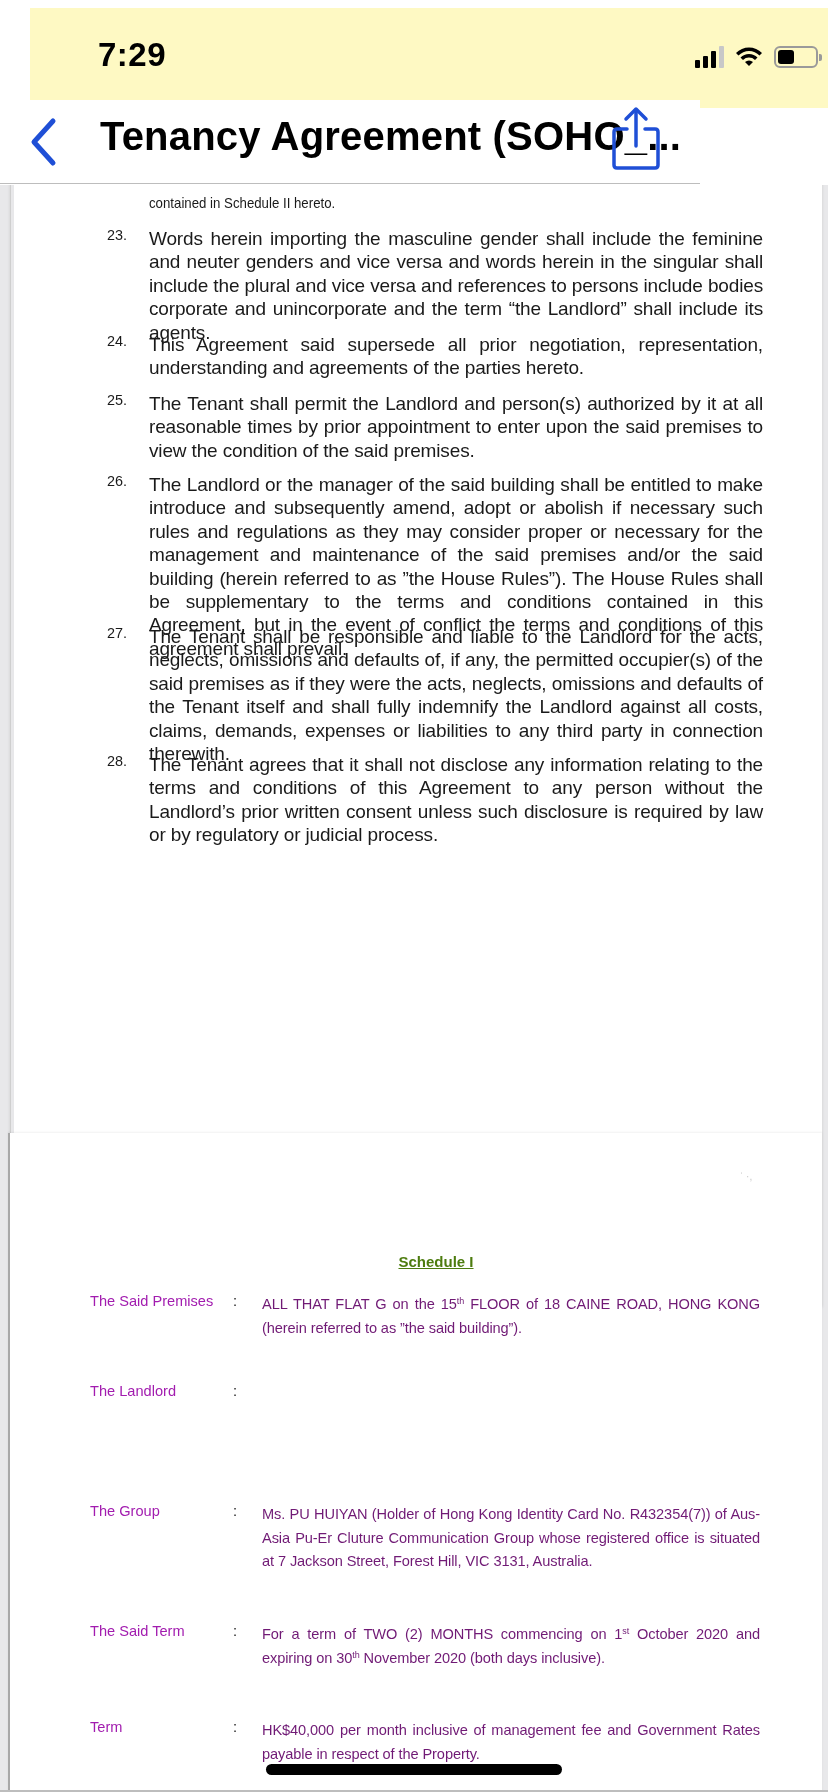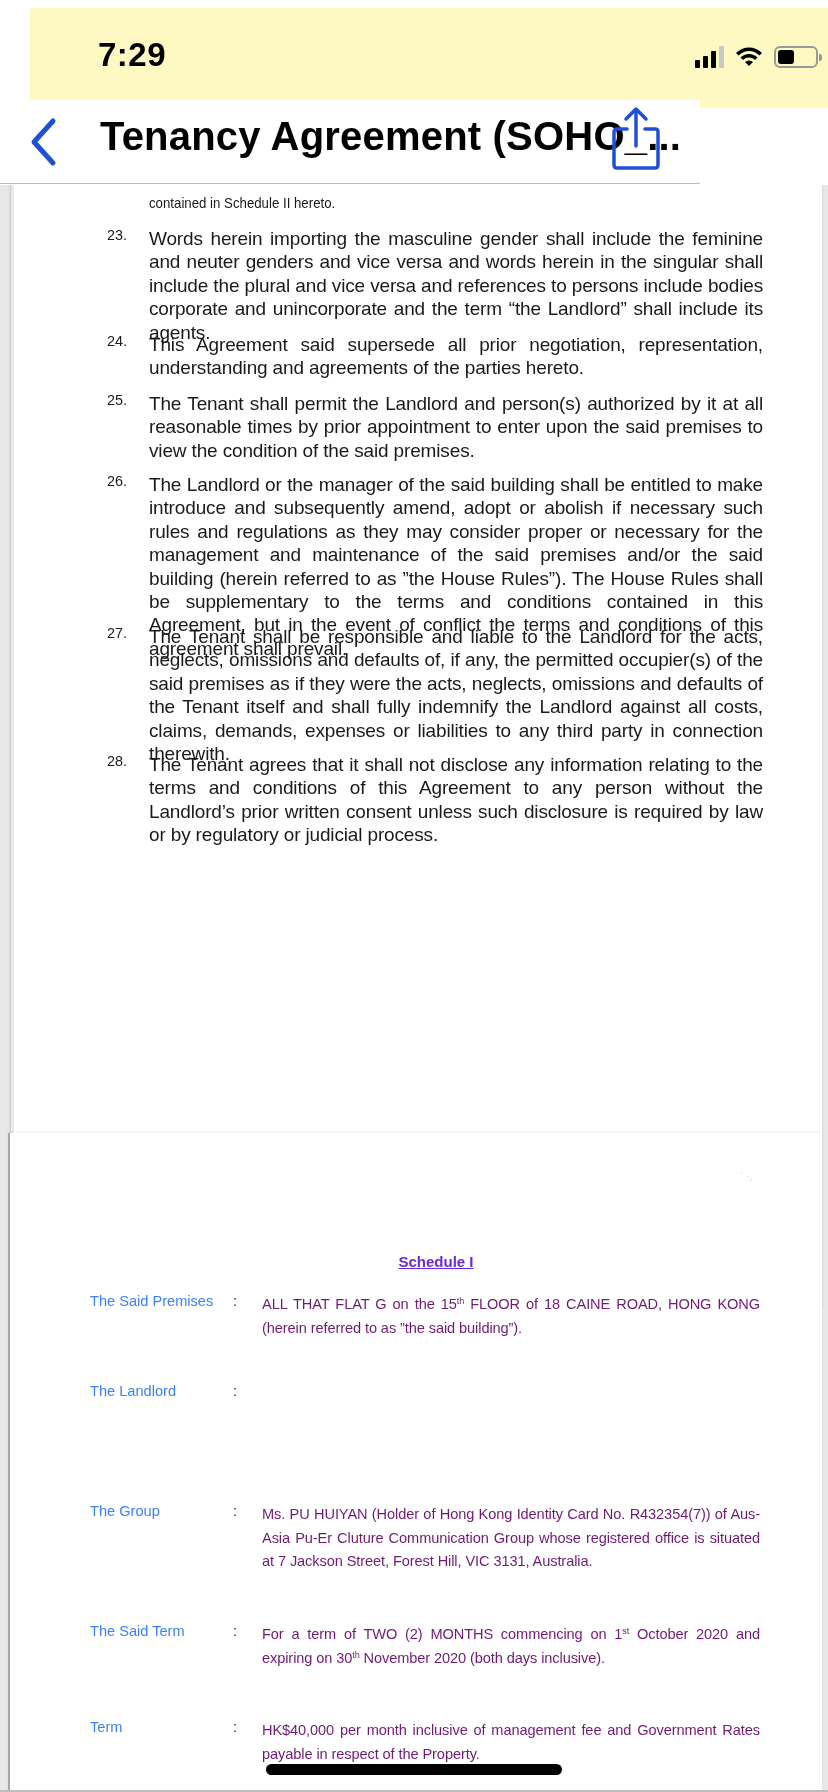--- a/index.html
+++ b/index.html
@@ -39,23 +39,23 @@
   .clause-text { margin-left: 50px; line-height: 23.4px; text-align: justify; font-size: 19px; letter-spacing: -0.15px; }
 
   .footer-line { position: absolute; top: 1203px; height: 1px; background: #6d9cc3; }
   .footer-line.left { left: 88px; width: 300px; }
   .footer-line.right { left: 450px; width: 300px; }
   .page-label { position: absolute; left: 388px; top: 1193px; width: 62px; text-align: center; font-family: "Liberation Serif", serif; font-style: italic; font-weight: bold; font-size: 14px; color: #333; }
 
   .stamp { position: absolute; left: 657px; top: 1215px; width: 90px; height: 90px; }
 
   
-  .schedule-title { position: absolute; left: 0; width: 100%; top: 120px; text-align: center; font-size: 15px; font-weight: bold; text-decoration: underline; color: #6d28d9; padding-left: 40px; }
+  .schedule-title { position: absolute; left: 0; width: 100%; top: 120px; text-align: center; font-size: 15px; font-weight: bold; text-decoration: underline; color: #4d7c0f; padding-left: 40px; }
   .sched-row { position: absolute; left: 80px; width: 670px; }
-  .sched-label { position: absolute; left: 0; top: 0; font-size: 14.6px; color: #3b82f6; }
+  .sched-label { position: absolute; left: 0; top: 0; font-size: 14.6px; color: #a21caf; }
   .sched-colon { position: absolute; left: 143px; top: 0; font-size: 14.6px; }
   .sched-value { margin-left: 172px; line-height: 23.6px; font-size: 14.6px; text-align: justify; color: #701a75; letter-spacing: -0.1px; }
   sup { font-size: 9px; vertical-align: 5px; line-height: 0; }
 
   .home-indicator { position: absolute; left: 266px; top: 1764px; width: 296px; height: 11px; background: #000; border-radius: 6px; }
   .bottom-edge { position: absolute; left: 0; top: 1790px; width: 828px; height: 2px; background: #bdbdbd; }
   .faint { position: absolute; color: #c8c8c8; font-size: 10px; }
 </style>
 </head>
 <body>

